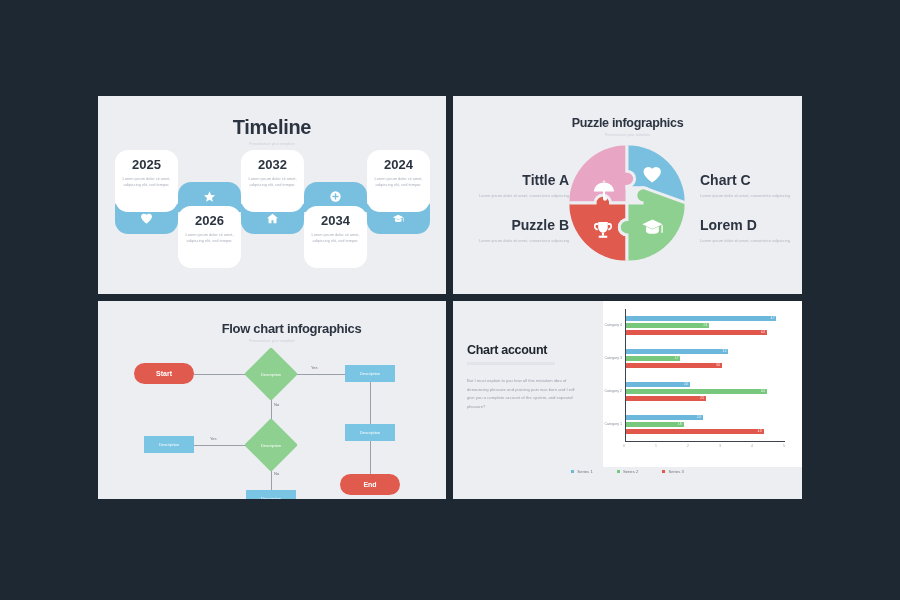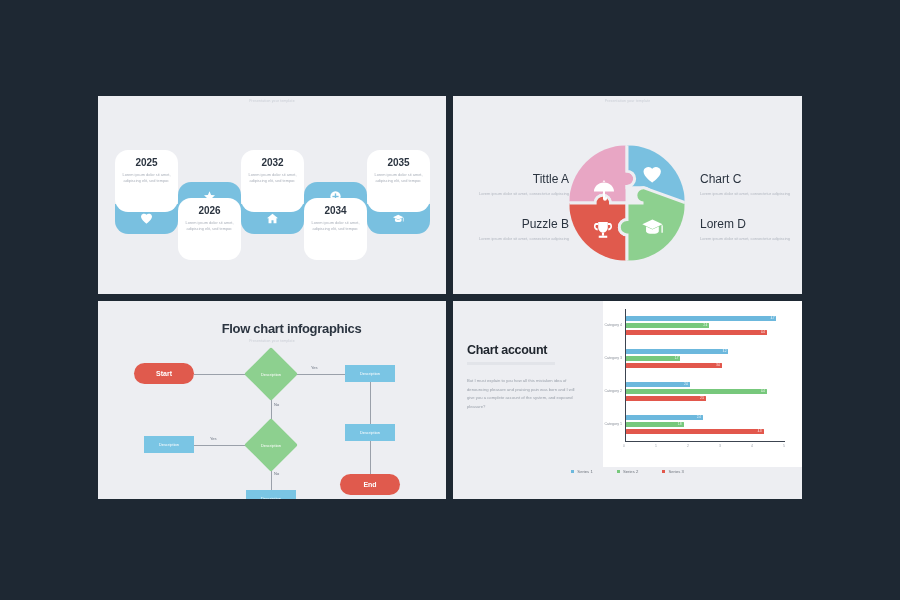--- a/index.html
+++ b/index.html
@@ -31,33 +31,33 @@
     position:absolute;left:0;width:63px;height:62px;background:#fff;
     border-radius:13px;box-sizing:border-box;padding:7px 6px 0;
   }
   .tl-cap{
     position:absolute;left:0;width:63px;height:30px;background:#79c0e0;
     display:flex;align-items:center;justify-content:center;
   }
   .tl-item.down .tl-card{top:0;border-bottom-left-radius:13px;border-bottom-right-radius:13px;}
   .tl-item.down .tl-cap{top:54px;border-bottom-left-radius:13px;border-bottom-right-radius:13px;}
   .tl-item.up .tl-cap{top:32px;border-top-left-radius:13px;border-top-right-radius:13px;}
-  .tl-item.up .tl-card{top:48px;border-radius:13px;}
-  .tl-year{font-size:10px;font-weight:bold;color:#2b3440;text-align:center;}
+  .tl-item.up .tl-card{top:56px;border-radius:13px;}
+  .tl-year{font-size:13px;font-weight:bold;color:#2b3440;text-align:center;}
   .tl-desc{font-size:3.9px;color:#aab0ba;text-align:center;line-height:1.65;margin-top:4px;}
   .tl-ico svg{width:11px;height:11px;fill:#fff;}
 
   
   #panel-puzzle .p-title{font-size:12.5px;margin-top:20px;}
   .pz-wrap{position:absolute;left:0;top:48px;width:349px;height:135px;}
   .pz-svg{position:absolute;left:115px;top:0;width:118px;height:118px;}
   .pz-txt{position:absolute;width:93px;}
   .pz-txt.l{left:23px;text-align:right;}
   .pz-txt.r{left:247px;text-align:left;}
-  .pz-t{font-size:12px;font-weight:normal;color:#2b3440;}
+  .pz-t{font-size:14px;font-weight:bold;color:#2b3440;}
   .pz-d{font-size:4px;color:#b2b7c0;line-height:1.75;margin-top:4px;}
 
   
   #panel-flow .p-title{font-size:13px;margin-top:20px;padding-left:39px;}
   .fl-wrap{position:absolute;left:0;top:46px;width:348px;height:150px;}
   .fl-node{position:absolute;display:flex;align-items:center;justify-content:center;color:#fff;}
   .fl-term{background:#e05a4d;border-radius:11px;width:60px;height:21px;font-size:7px;font-weight:bold;}
   .fl-box{background:#7ac5e4;width:50px;height:17px;font-size:4px;}
   .fl-dia{width:52px;height:38px;}
   .fl-dia .dshape{
@@ -87,20 +87,21 @@
   .legend{position:absolute;display:flex;gap:24px;justify-content:center;width:349px;left:0;}
   .lg{display:flex;align-items:center;gap:3px;font-size:4.2px;color:#6d737c;}
   .lg i{width:3.2px;height:3.2px;display:block;}
 </style>
 </head>
 <body>
 
 <div class="stage">
 
   <div class="panel" id="panel-timeline">
+    <div class="p-title">Timeline</div>
     <div class="p-sub">Presentation your template</div>
     <div class="tl-row" id="tl-row">
         <div class="tl-item down" style="left: 17px;">
           <div class="tl-cap">
             <span class="tl-ico"><svg viewBox="0 0 32 30">
                 <path d="M16,30 C16,30 0,19 0,9.5 A9,9 0 0 1 16,4.4 A9,9 0 0 1 32,9.5 C32,19 16,30 16,30 Z"></path>
               </svg></span>
           </div>
           <div class="tl-card">
             <div class="tl-year">2025</div>
@@ -144,28 +145,29 @@
         </div>
         <div class="tl-item down" style="left: 269px;">
           <div class="tl-cap">
             <span class="tl-ico"><svg viewBox="0 0 40 28">
                 <path d="M19,0 L38,9 L19,18 L0,9 Z"></path>
                 <path d="M7,13 L7,22 C7,25 12,27 19,27 C26,27 31,25 31,22 L31,13 L19,19 Z"></path>
                 <path d="M36,11 L36,25 L38.5,25 L38.5,11 Z"></path>
               </svg></span>
           </div>
           <div class="tl-card">
-            <div class="tl-year">2035</div>
+            <div class="tl-year">2024</div>
             <div class="tl-desc">Lorem ipsum dolor sit amet, adipiscing elit, sed tempor.</div>
           </div>
         </div>
       </div>
   </div>
 
   <div class="panel" id="panel-puzzle">
+    <div class="p-title">Puzzle infographics</div>
     <div class="p-sub">Presentation your template</div>
     <div class="pz-wrap">
 
       <div class="pz-txt l" style="top:28px;">
         <div class="pz-t">Tittle A</div>
         <div class="pz-d">Lorem ipsum dolor sit amet, consectetur adipiscing</div>
       </div>
       <div class="pz-txt l" style="top:73px;">
         <div class="pz-t">Puzzle B</div>
         <div class="pz-d">Lorem ipsum dolor sit amet, consectetur adipiscing</div>

